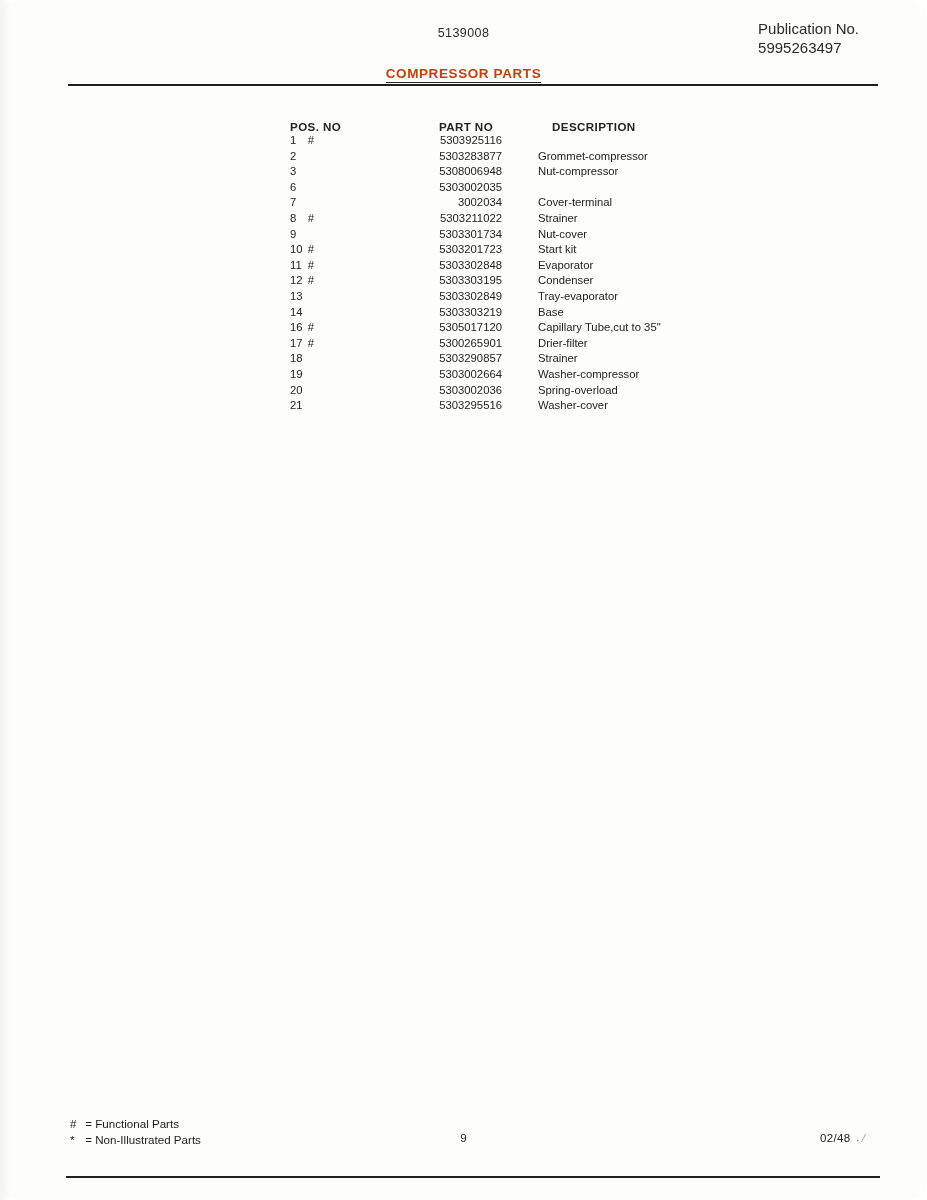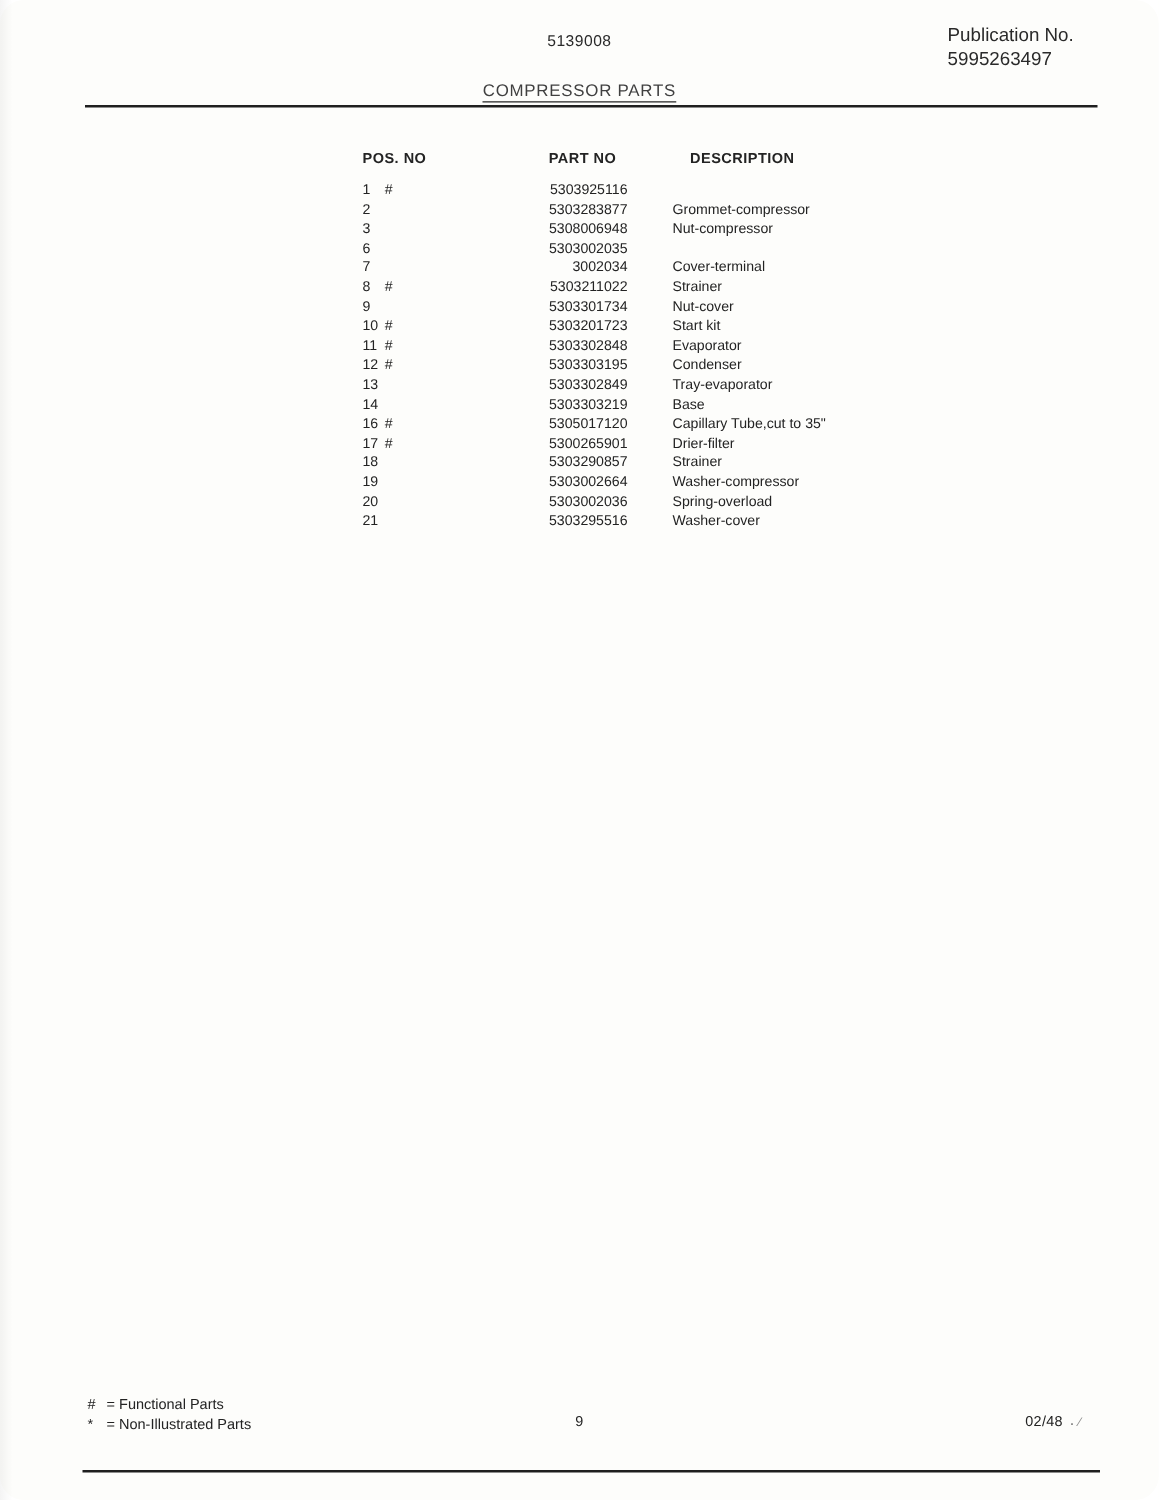--- a/index.html
+++ b/index.html
@@ -48,23 +48,23 @@
   .title-wrap {
     position: absolute;
     top: 64px;
     left: 0;
     width: 927px;
     text-align: center;
   }
   .title {
     display: inline-block;
     font-size: 13.5px;
-    font-weight: normal;
+    font-weight: bold;
     letter-spacing: 0.6px;
-    color: #404040;
+    color: #c2410c;
     border-bottom: 1.6px solid #262626;
     padding-bottom: 1px;
   }
 
   .rule-top {
     position: absolute;
     top: 84px;
     left: 68px;
     width: 810px;
     height: 2px;
@@ -77,21 +77,21 @@
     top: 120px;
     left: 288px;
     font-size: 11.3px;
     color: #232323;
   }
   .parts-head {
     display: flex;
     font-weight: bold;
     letter-spacing: 0.4px;
     font-size: 11.6px;
-    margin-bottom: 12px;
+    margin-bottom: 0;
   }
   .parts-row {
     display: flex;
     line-height: 15.6px;
     white-space: nowrap;
   }
   .col-pos {
     width: 112px;
     padding-left: 2px;
   }

